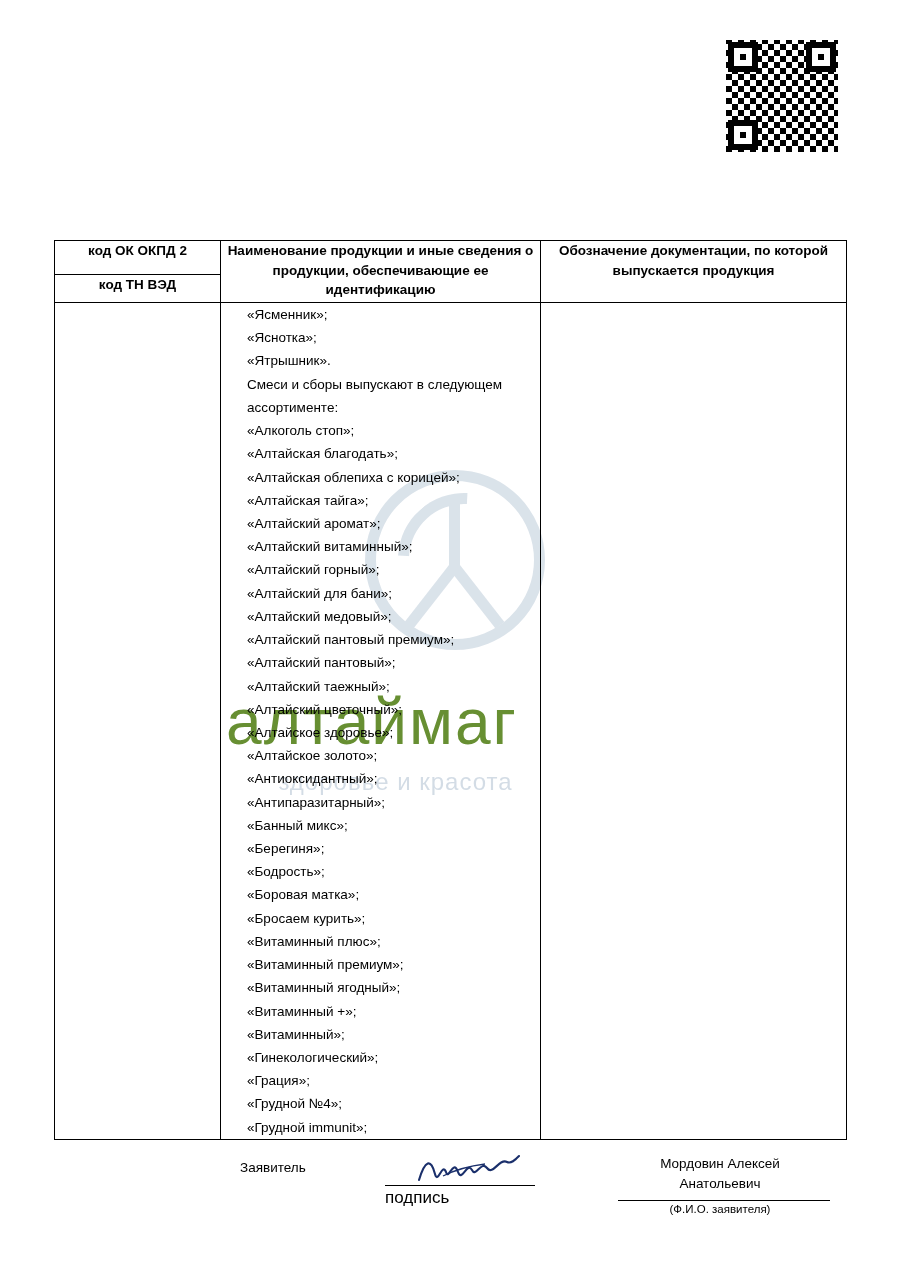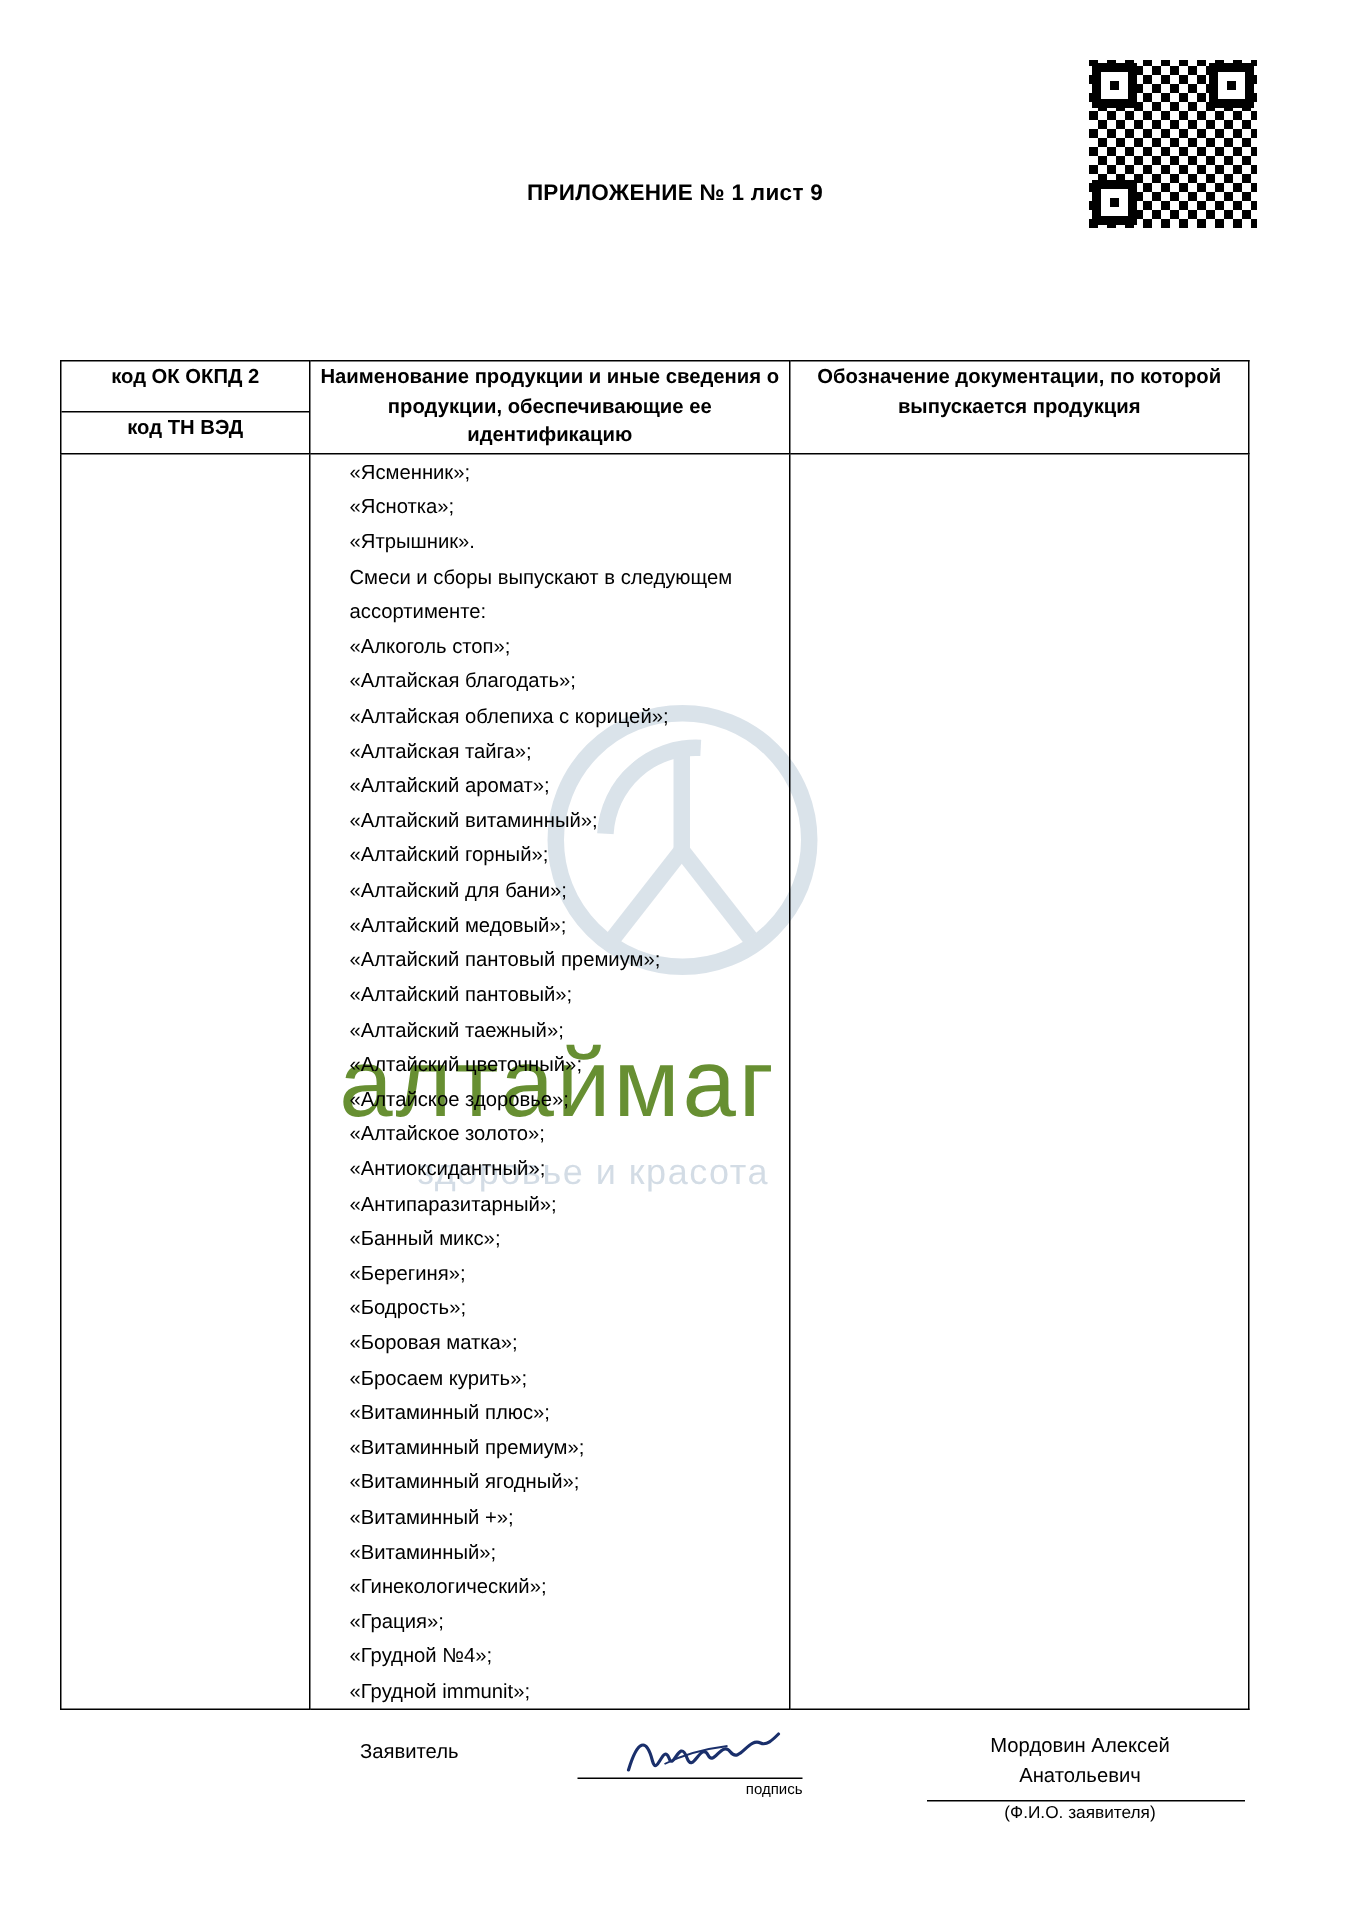--- a/index.html
+++ b/index.html
@@ -122,21 +122,21 @@
     letter-spacing: .2px;
   }
   #h1 { top: 78px; }
   #h2 { top: 120px; }
   #h3 { top: 157px; font-size: 15px; }
   #h3 .num { font-weight: normal; letter-spacing: 0; }
 
   
   table.decl {
     position: absolute;
-    left: 40px; top: 240px;
+    left: 54px; top: 240px;
     width: 792px;
     border-collapse: collapse;
     table-layout: fixed;
   }
   table.decl td, table.decl th {
     border: 1px solid #000;
     vertical-align: top;
     padding: 0;
   }
   .col1 { width: 166px; }
@@ -173,21 +173,21 @@
   .sig .lbl-applicant {
     position: absolute; left: 240px; top: 12px;
     font-size: 13.5px;
   }
   .sig .line-sign {
     position: absolute; left: 385px; top: 37px;
     width: 150px; border-bottom: 1px solid #000;
   }
   .sig .sign-caption {
     position: absolute; left: 385px; top: 40px;
-    width: 150px; text-align: right; font-size: 10px;
+    width: 150px; text-align: left; font-size: 17px;
   }
   .sig .scribble {
     position: absolute; left: 415px; top: 4px;
     width: 110px; height: 34px;
   }
   .sig .name {
     position: absolute; left: 600px; top: 6px;
     width: 240px; text-align: center; font-size: 13.5px; line-height: 1.45;
   }
   .sig .line-name {
@@ -213,21 +213,20 @@
 </div>
 
 <div class="page">
 
   <div class="qr">
     <div class="finder f1"></div>
     <div class="finder f2"></div>
     <div class="finder f3"></div>
   </div>
 
-  <div class="hdr" id="h2">ПРИЛОЖЕНИЕ № 1 лист 9</div>
 
   <table class="decl">
     <colgroup>
       <col class="col1">
         <col class="col2">
         <col class="col3">
     </colgroup>
     <tbody>
       <tr>
         <td>

